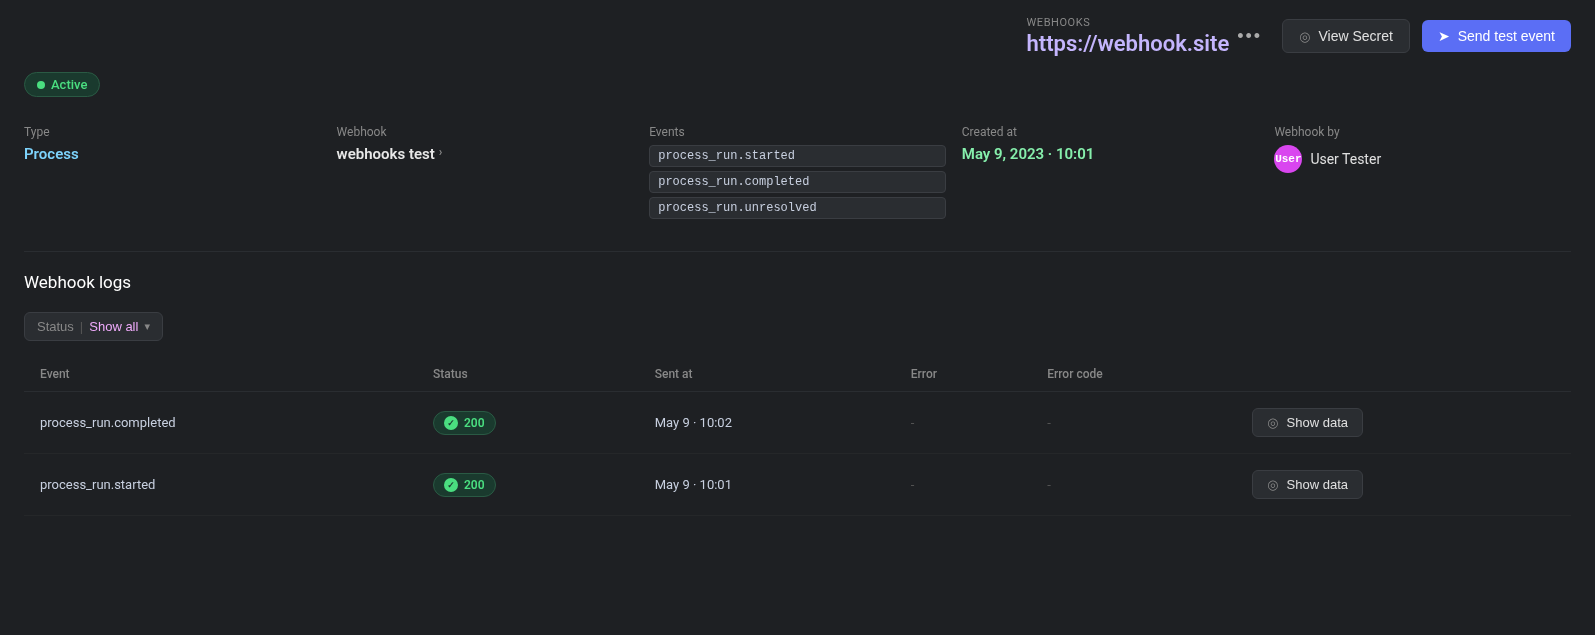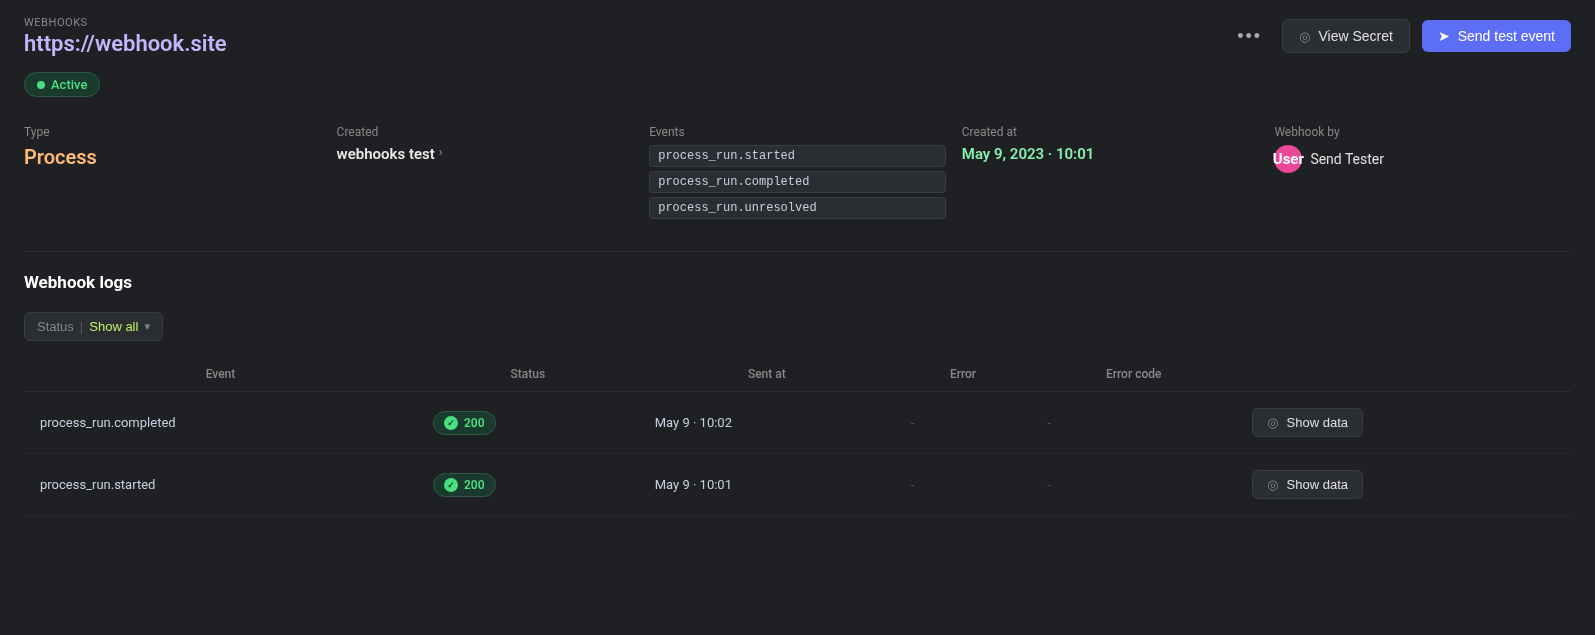--- a/index.html
+++ b/index.html
@@ -12,21 +12,21 @@
     }
 
     .page-container {
       padding: 16px 24px;
     }
 
     
     .top-bar {
       display: flex;
       align-items: center;
-      justify-content: space-between;
+      justify-content: flex-end;
       margin-bottom: 16px;
     }
 
     .top-bar-left {}
 
     .webhooks-label {
       font-size: 11px;
       color: #888;
       text-transform: uppercase;
       letter-spacing: 0.05em;
@@ -115,23 +115,23 @@
       flex: 1;
     }
 
     .info-label {
       font-size: 12px;
       color: #888;
       margin-bottom: 6px;
     }
 
     .info-value {
-      font-size: 20px;
+      font-size: 15px;
       font-weight: 600;
-      color: #fdba74;
+      color: #7dd3fc;
     }
 
     .resource-link {
       display: flex;
       align-items: flex-start;
       gap: 4px;
       font-size: 15px;
       font-weight: 600;
       color: #e8e8e8;
     }
@@ -167,40 +167,41 @@
     .created-by-container {
       display: flex;
       align-items: center;
       gap: 8px;
     }
 
     .avatar {
       width: 28px;
       height: 28px;
       border-radius: 50%;
-      background: #ec4899;
+      background: #d946ef;
       display: flex;
       align-items: center;
       justify-content: center;
-      font-size: 15px;
+      font-size: 11px;
       font-weight: 700;
       color: #fff;
+      font-family: Liberation Mono, monospace;
     }
 
     
     .divider {
       border: none;
       border-top: 1px solid #2a2d31;
       margin-bottom: 20px;
     }
 
     
     .logs-title {
       font-size: 17px;
-      font-weight: 700;
+      font-weight: 400;
       color: #fff;
       margin-bottom: 20px;
     }
 
     
     .filter-bar {
       margin-bottom: 16px;
     }
 
     .status-filter-btn {
@@ -218,40 +219,40 @@
 
     .filter-label {
       color: #888;
     }
 
     .filter-separator {
       color: #555;
     }
 
     .filter-value {
-      color: #bef264;
+      color: #f0abfc;
     }
 
     .filter-chevron {
       font-size: 11px;
       color: #888;
     }
 
     
     .logs-table {
       width: 100%;
       border-collapse: collapse;
     }
 
     .logs-table thead tr {
       border-bottom: 1px solid #2a2d31;
     }
 
     .logs-table th {
-      text-align: center;
+      text-align: left;
       padding: 10px 16px;
       font-size: 12px;
       font-weight: 500;
       color: #888;
       background: #1e2023;
     }
 
     .logs-table td {
       padding: 16px 16px;
       border-bottom: 1px solid #252729;
@@ -337,21 +338,21 @@
     <span>Active</span>
   </div>
 
   
   <div class="info-grid">
     <div class="info-col">
       <div class="info-label">Type</div>
       <div class="info-value">Process</div>
     </div>
     <div class="info-col">
-      <div class="info-label">Created</div>
+      <div class="info-label">Webhook</div>
       <div class="resource-link">
         <span>webhooks test</span>
         <span class="chevron-icon">›</span>
       </div>
     </div>
     <div class="info-col">
       <div class="info-label">Events</div>
       <div class="events-list">
         <span class="event-tag">process_run.started</span>
         <span class="event-tag">process_run.completed</span>
@@ -359,21 +360,21 @@
       </div>
     </div>
     <div class="info-col">
       <div class="info-label">Created at</div>
       <div class="created-at-value">May 9, 2023 · 10:01</div>
     </div>
     <div class="info-col">
       <div class="info-label">Webhook by</div>
       <div class="created-by-container">
         <div class="avatar">User</div>
-        <span>Send Tester</span>
+        <span>User Tester</span>
       </div>
     </div>
   </div>
 
   
   <hr class="divider">
 
   
   <div>
     <div class="logs-title">Webhook logs</div>

